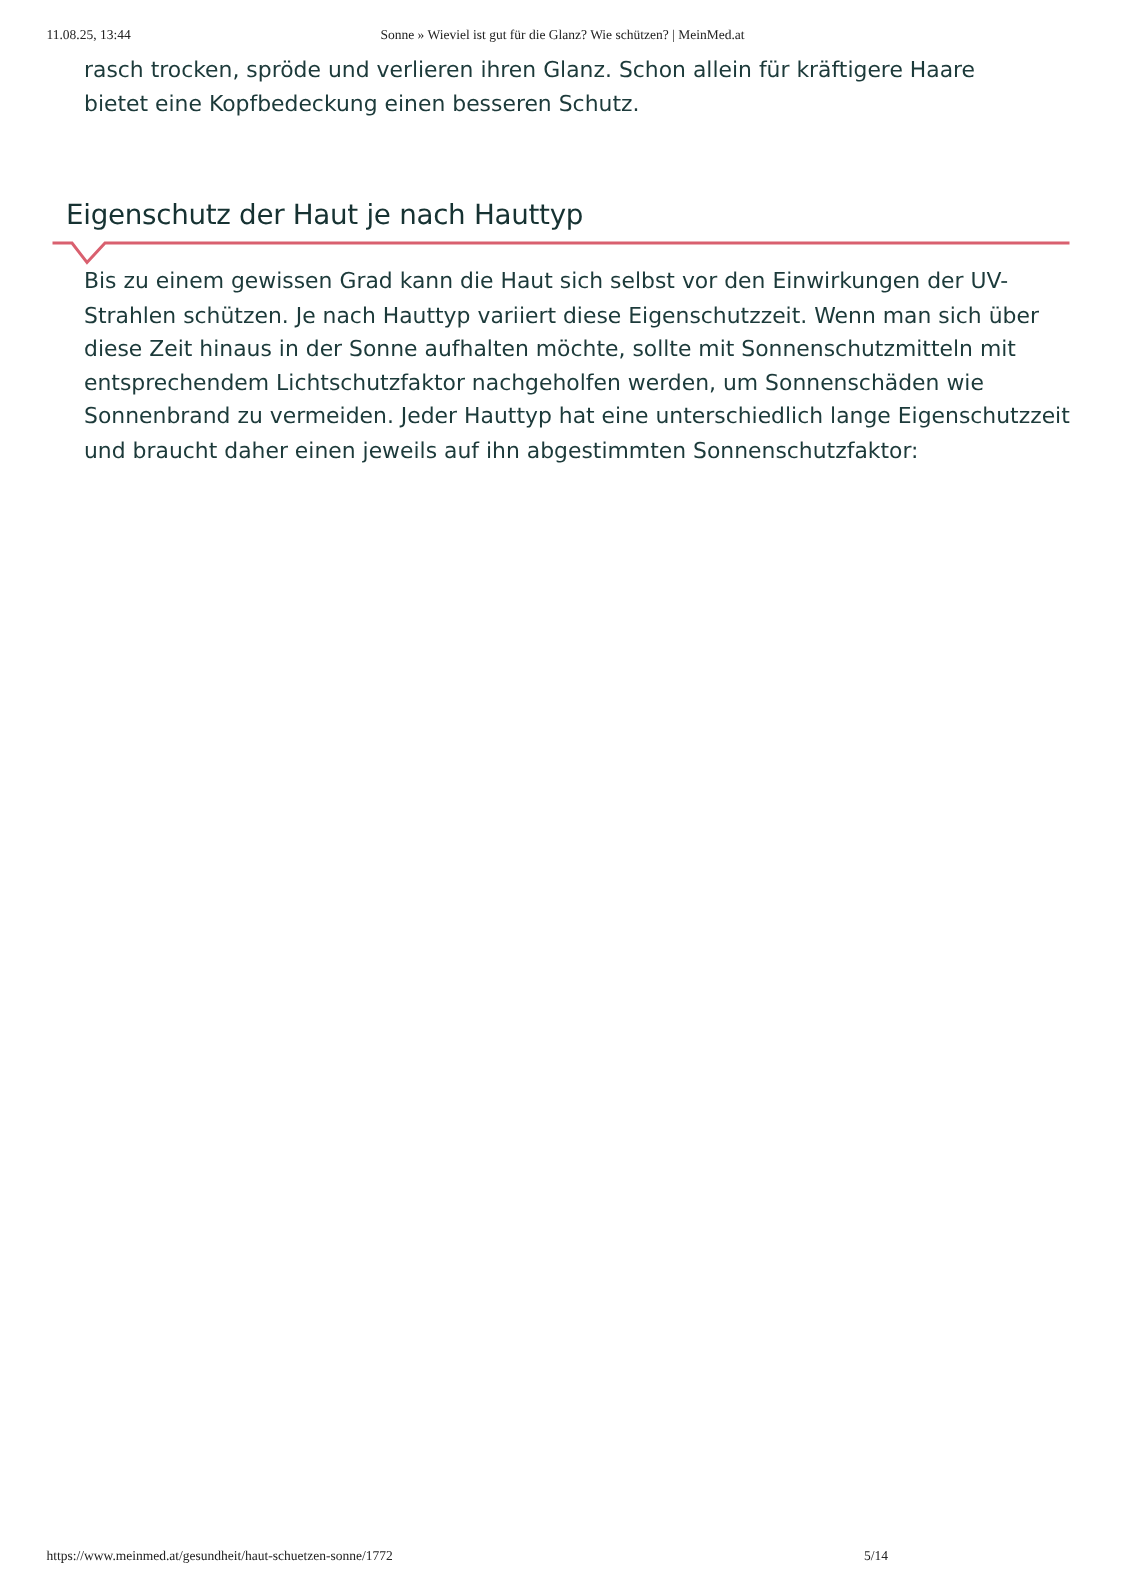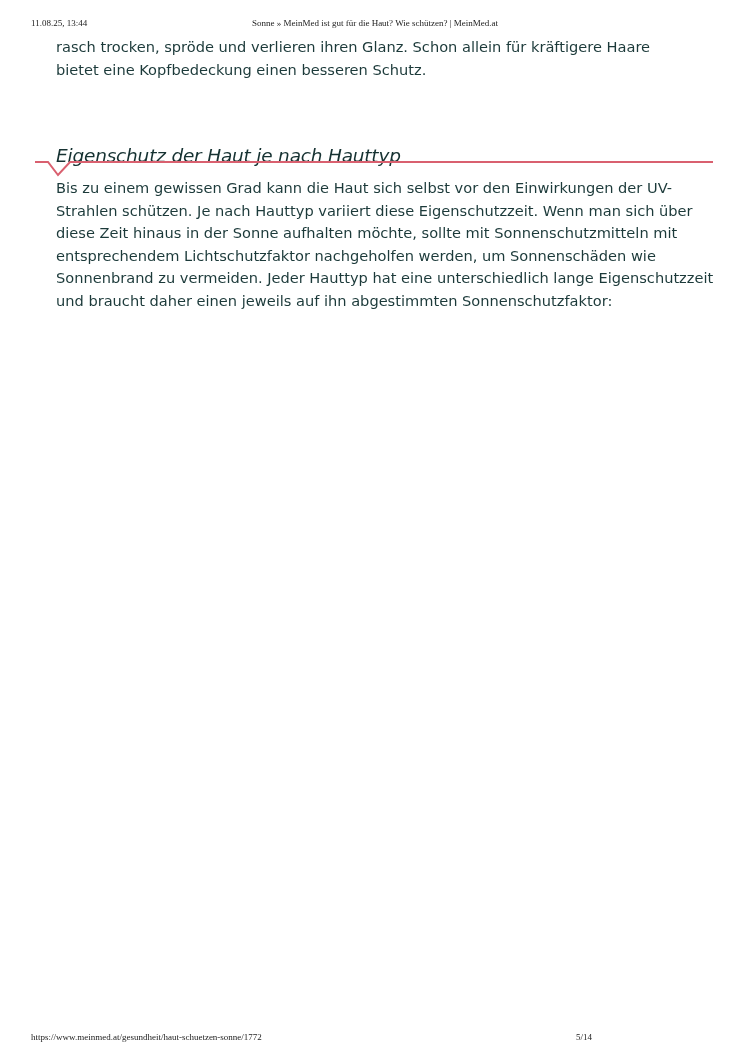--- a/index.html
+++ b/index.html
@@ -28,28 +28,28 @@
       font-family: "Liberation Serif", serif; font-size: 9px; color: #222;
     }
     .print-footer .url { position: absolute; left: 31px; }
     .print-footer .page { position: absolute; right: 30px; padding-left: 20px; }
   </style>
 </head>
 <body>
 
 <div class="print-header">
   <span class="date">11.08.25, 13:44</span>
-  <span class="title">Sonne » MeinMed ist gut für die Haut? Wie schützen? | MeinMed.at</span>
+  <span class="title">Sonne » Wieviel ist gut für die Glanz? Wie schützen? | MeinMed.at</span>
 </div>
 
 <div class="content">
   <p style="width:640px;">rasch trocken, spröde und verlieren ihren Glanz. Schon allein für kräftigere Haare bietet eine Kopfbedeckung einen besseren Schutz.</p>
 </div>
 
-<h2 class="heading" style="margin:12px;font-style:italic;">Eigenschutz der Haut je nach Hauttyp</h2>
+<h2 class="heading" style="margin:0;">Eigenschutz der Haut je nach Hauttyp</h2>
 
 <svg class="divider" width="750" height="30" viewBox="0 0 750 30">
   <polyline points="35,7 48,7 58,20 70,7 713,7" fill="none" stroke="#d9606f" stroke-width="2"></polyline>
 </svg>
 
 <div class="content para2">
   <p style="width:665px;">Bis zu einem gewissen Grad kann die Haut sich selbst vor den Einwirkungen der UV-Strahlen schützen. Je nach Hauttyp variiert diese Eigenschutzzeit. Wenn man sich über diese Zeit hinaus in der Sonne aufhalten möchte, sollte mit Sonnenschutzmitteln mit entsprechendem Lichtschutzfaktor nachgeholfen werden, um Sonnenschäden wie Sonnenbrand zu vermeiden. Jeder Hauttyp hat eine unterschiedlich lange Eigenschutzzeit und braucht daher einen jeweils auf ihn abgestimmten Sonnenschutzfaktor:</p>
 </div>
 
 <div class="print-footer">

